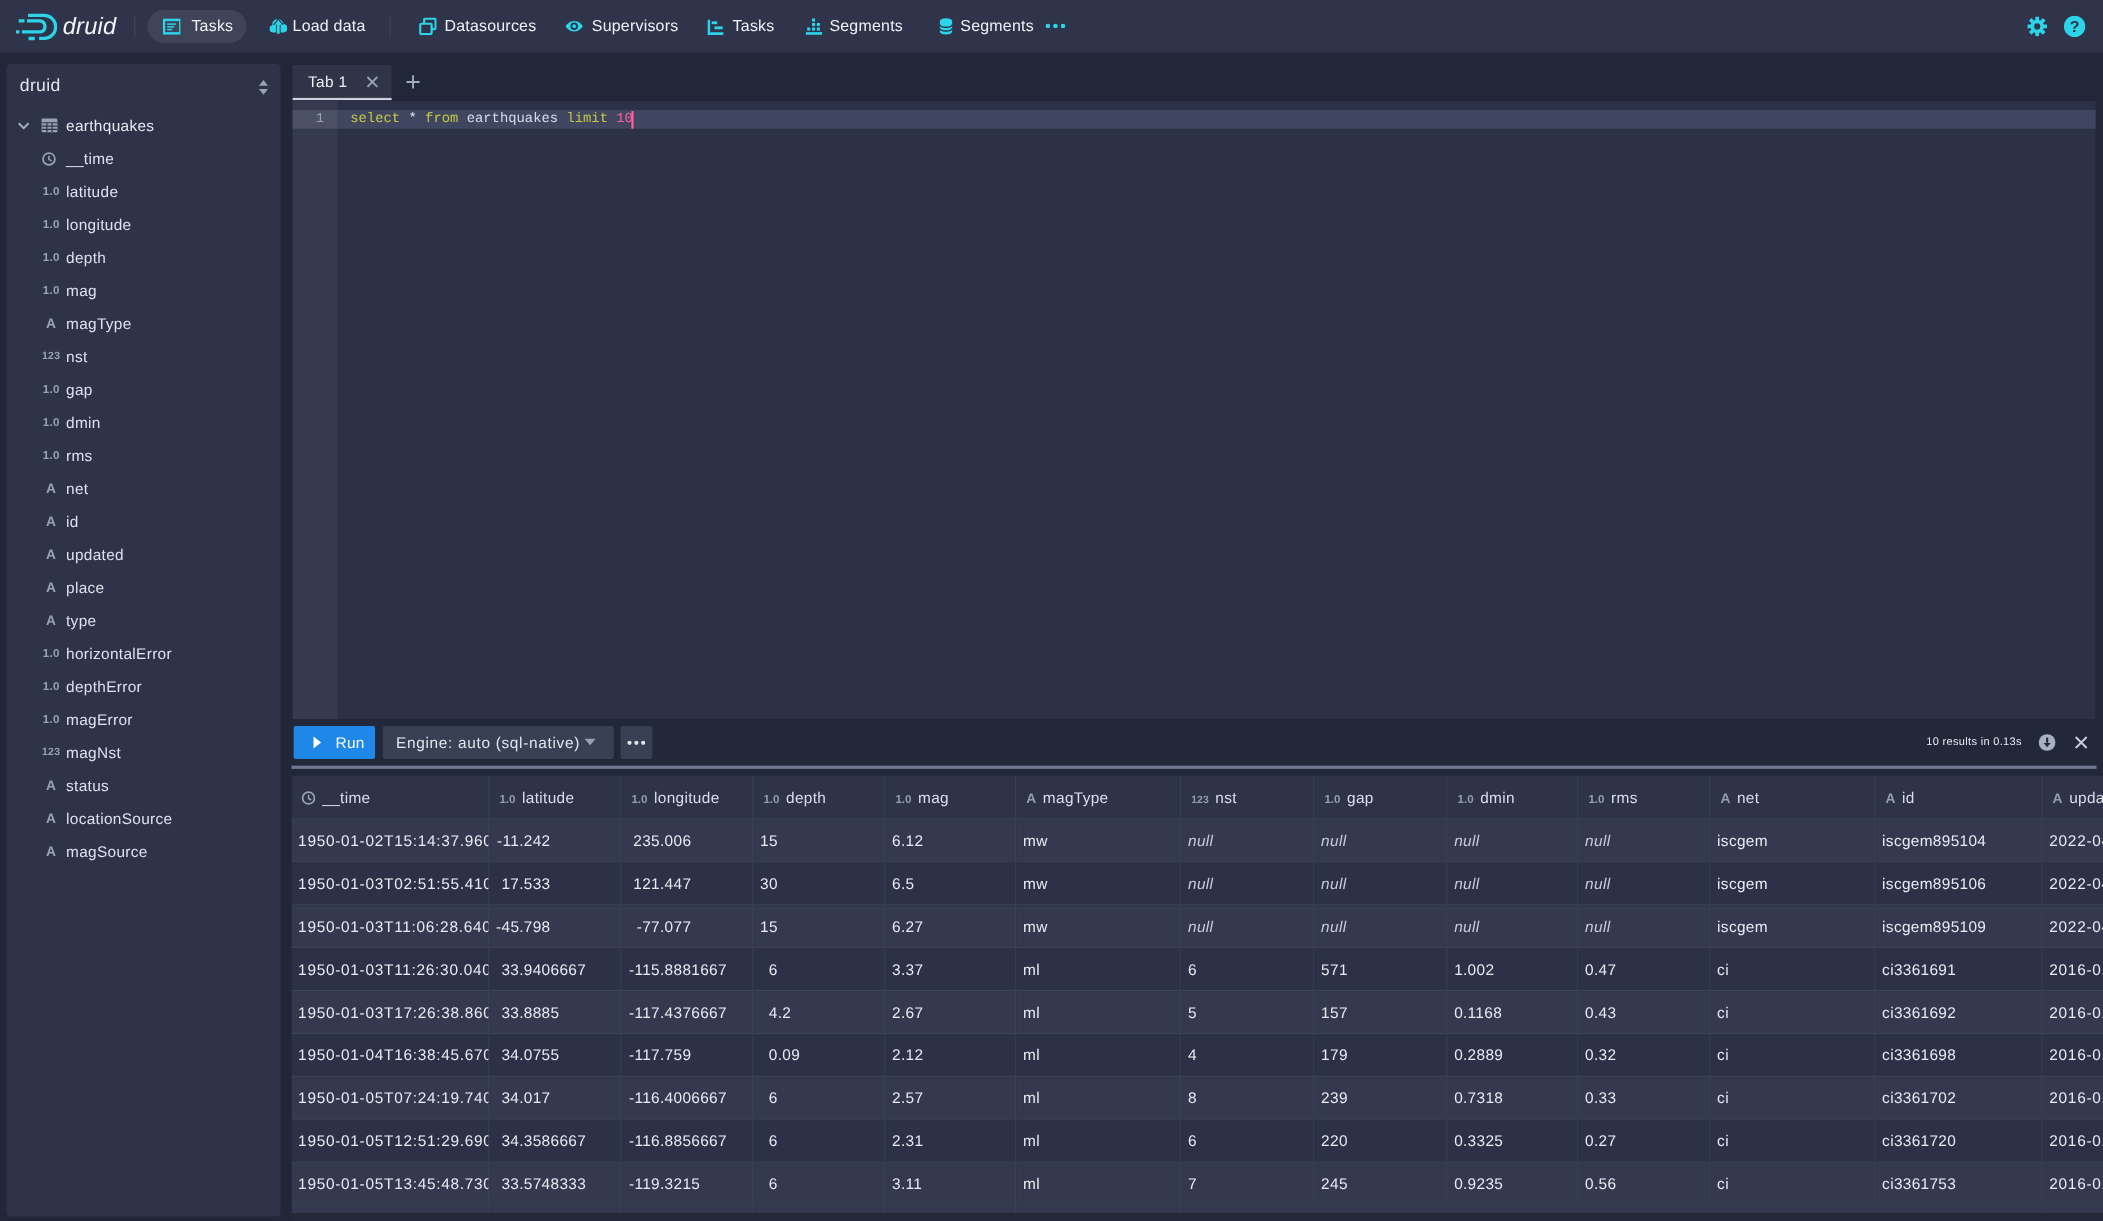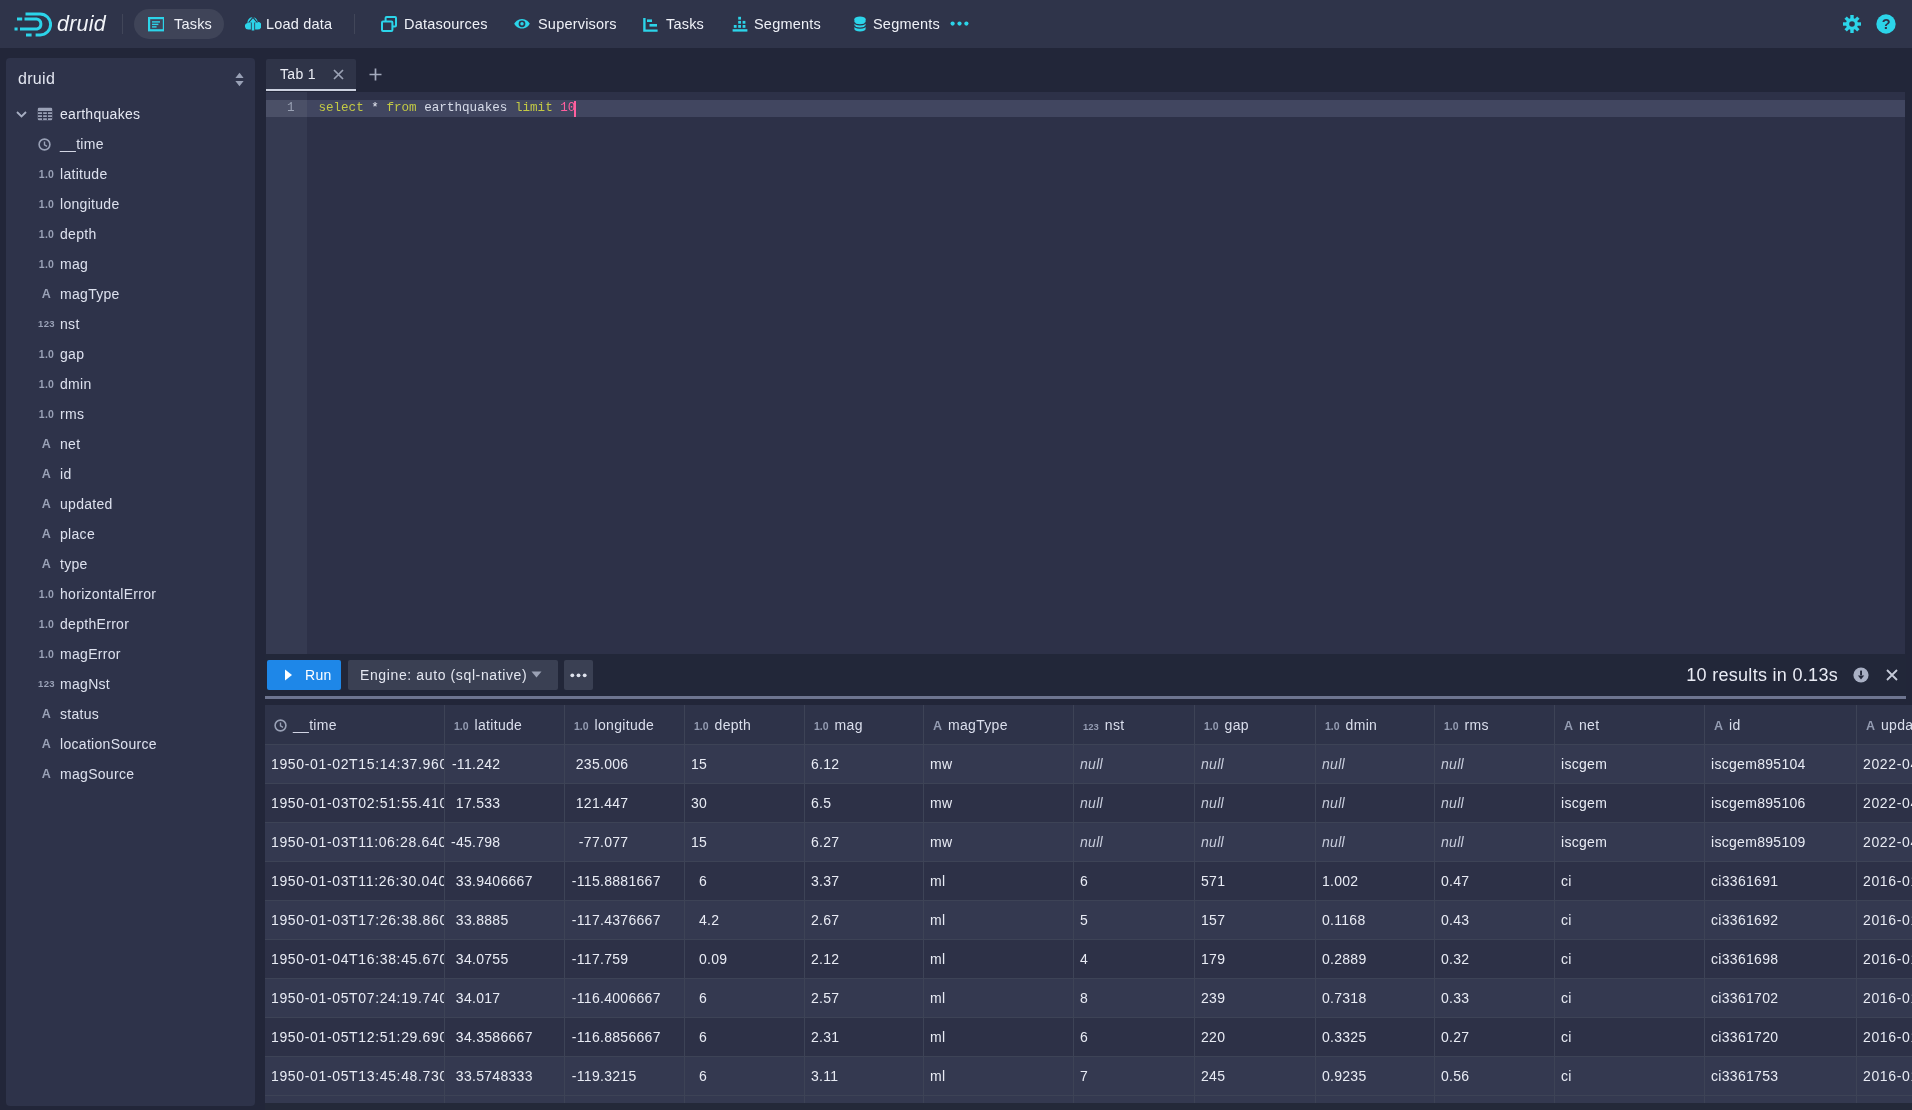--- a/index.html
+++ b/index.html
@@ -261,21 +261,21 @@
 <div class="abs" style="left:360px;top:660px;height:30px;line-height:30px;font-size:14px;color:#e3e6f0;letter-spacing:.62px">Engine: auto (sql-native)</div>
 <svg class="abs" style="left:531px;top:671px" width="11" height="7" viewBox="0 0 11 7">
     <path d="M0.5 0.5 H10.5 L5.5 6.5 Z" fill="#9aa1b4"></path>
   </svg>
 <div class="abs" style="left:564px;top:660px;width:29px;height:30px;border-radius:2px;background:#3a4053"></div>
 <svg class="abs" style="left:570px;top:673px" width="17" height="5" viewBox="0 0 17 5">
     <circle cx="2.3" cy="2.3" r="1.9" fill="#dfe3ed"></circle>
     <circle cx="8.5" cy="2.3" r="1.9" fill="#dfe3ed"></circle>
     <circle cx="14.7" cy="2.3" r="1.9" fill="#dfe3ed"></circle>
   </svg>
-<div class="abs" style="right:74px;top:660px;height:30px;line-height:30px;font-size:18px;color:#e9ebf4;letter-spacing:.3px">10 results in 0.13s</div>
+<div class="abs" style="right:74px;top:660px;height:30px;line-height:30px;font-size:10px;color:#e9ebf4;letter-spacing:.3px">10 results in 0.13s</div>
 <svg class="abs" style="left:1853px;top:667px" width="16" height="16" viewBox="0 0 16 16">
     <circle cx="8" cy="8" r="7.6" fill="#a9b0c4"></circle>
     <rect x="7.1" y="3.6" width="1.9" height="4.6" fill="#222739"></rect>
     <path d="M8 12.4 L4.9 8.4 H11.2 Z" fill="#222739"></path>
   </svg>
 <svg class="abs" style="left:1886px;top:669px" width="12" height="12" viewBox="0 0 12 12">
     <path d="M1 1 L11 11 M11 1 L1 11" stroke="#c6cbd9" stroke-width="1.8"></path>
   </svg>
 <div id="splitter"></div>
 <div id="table">

